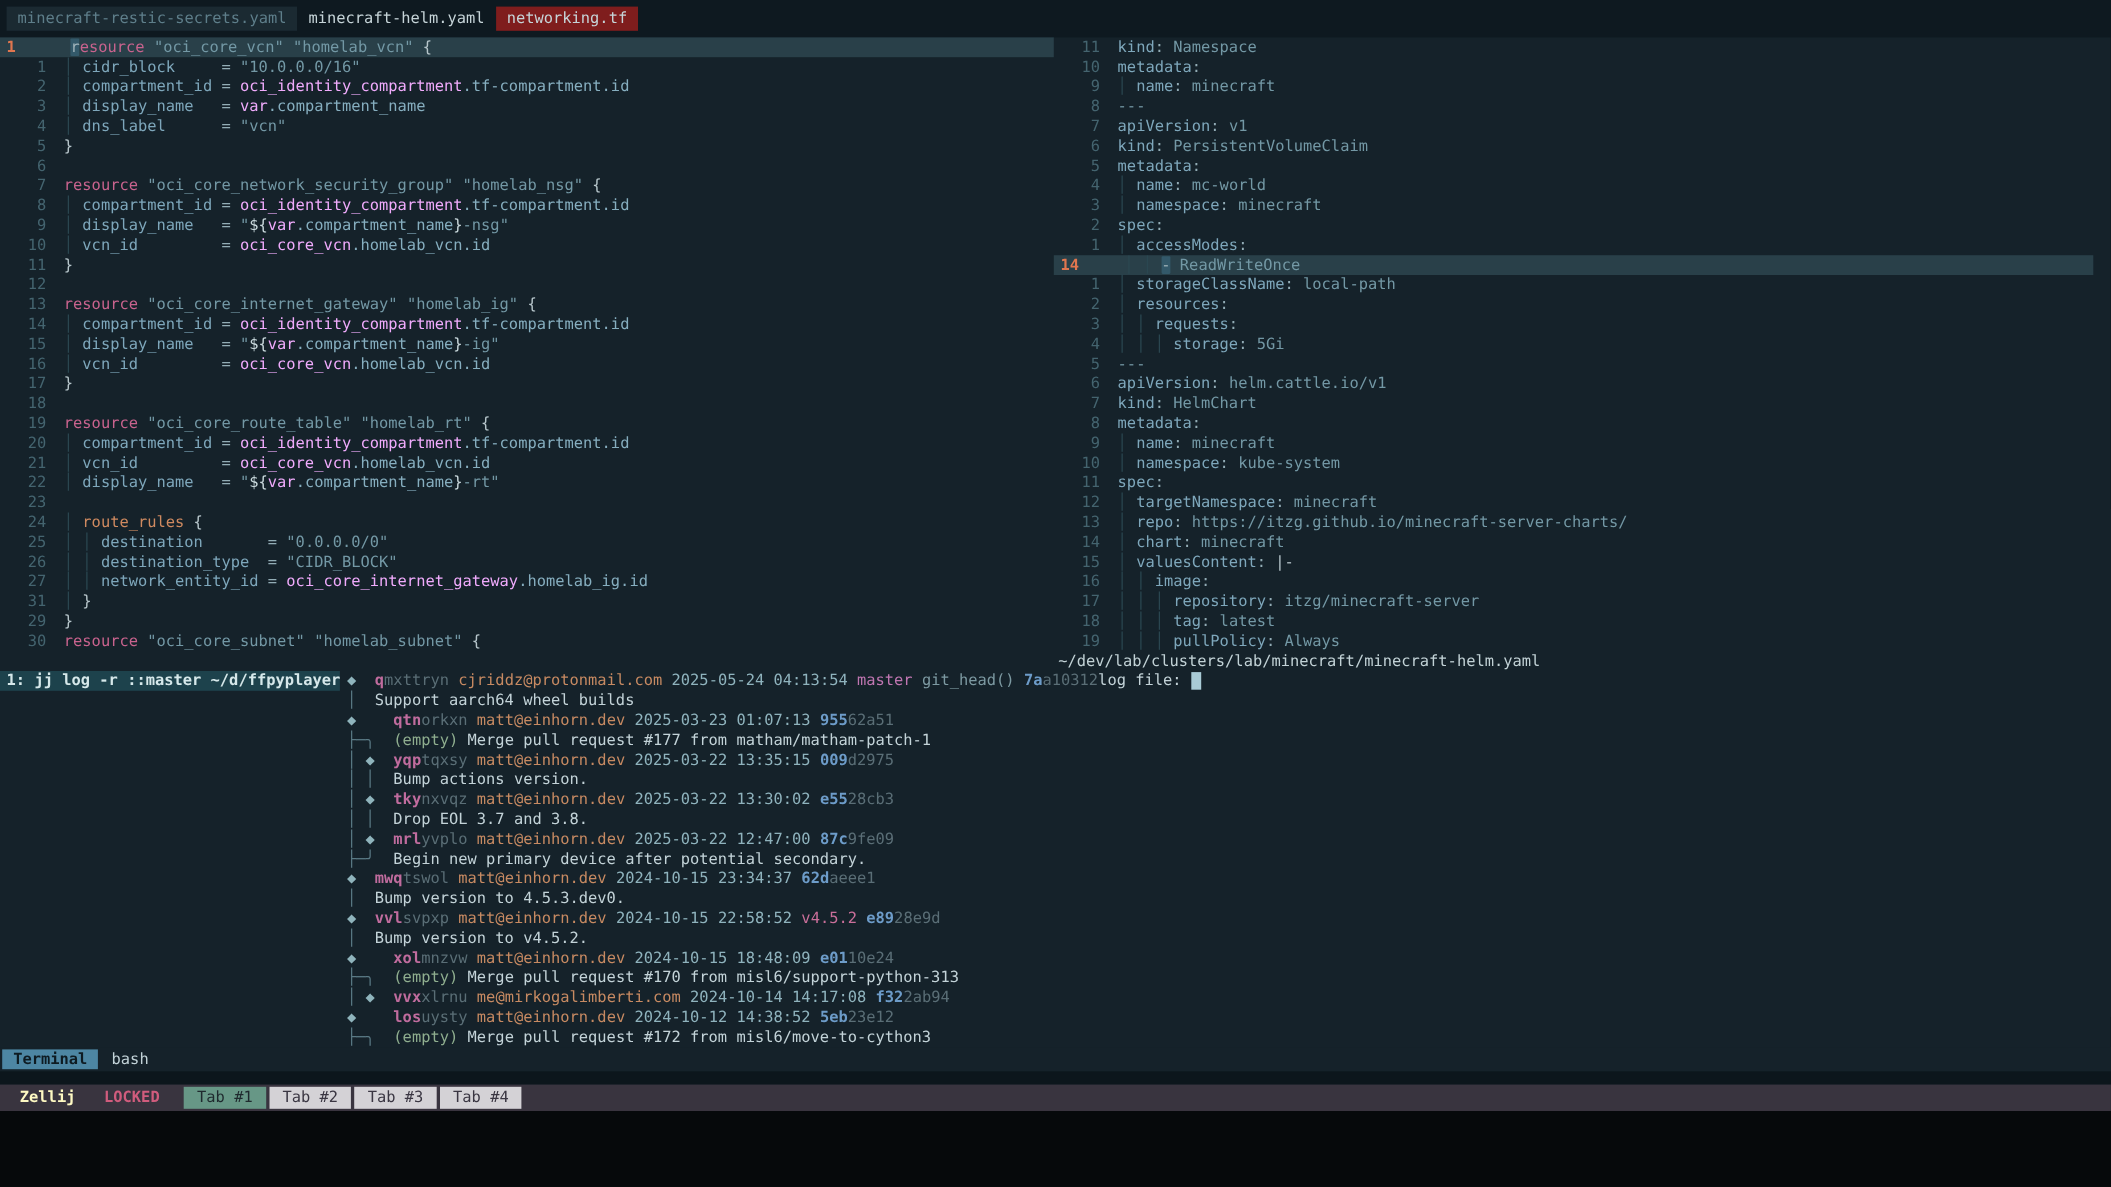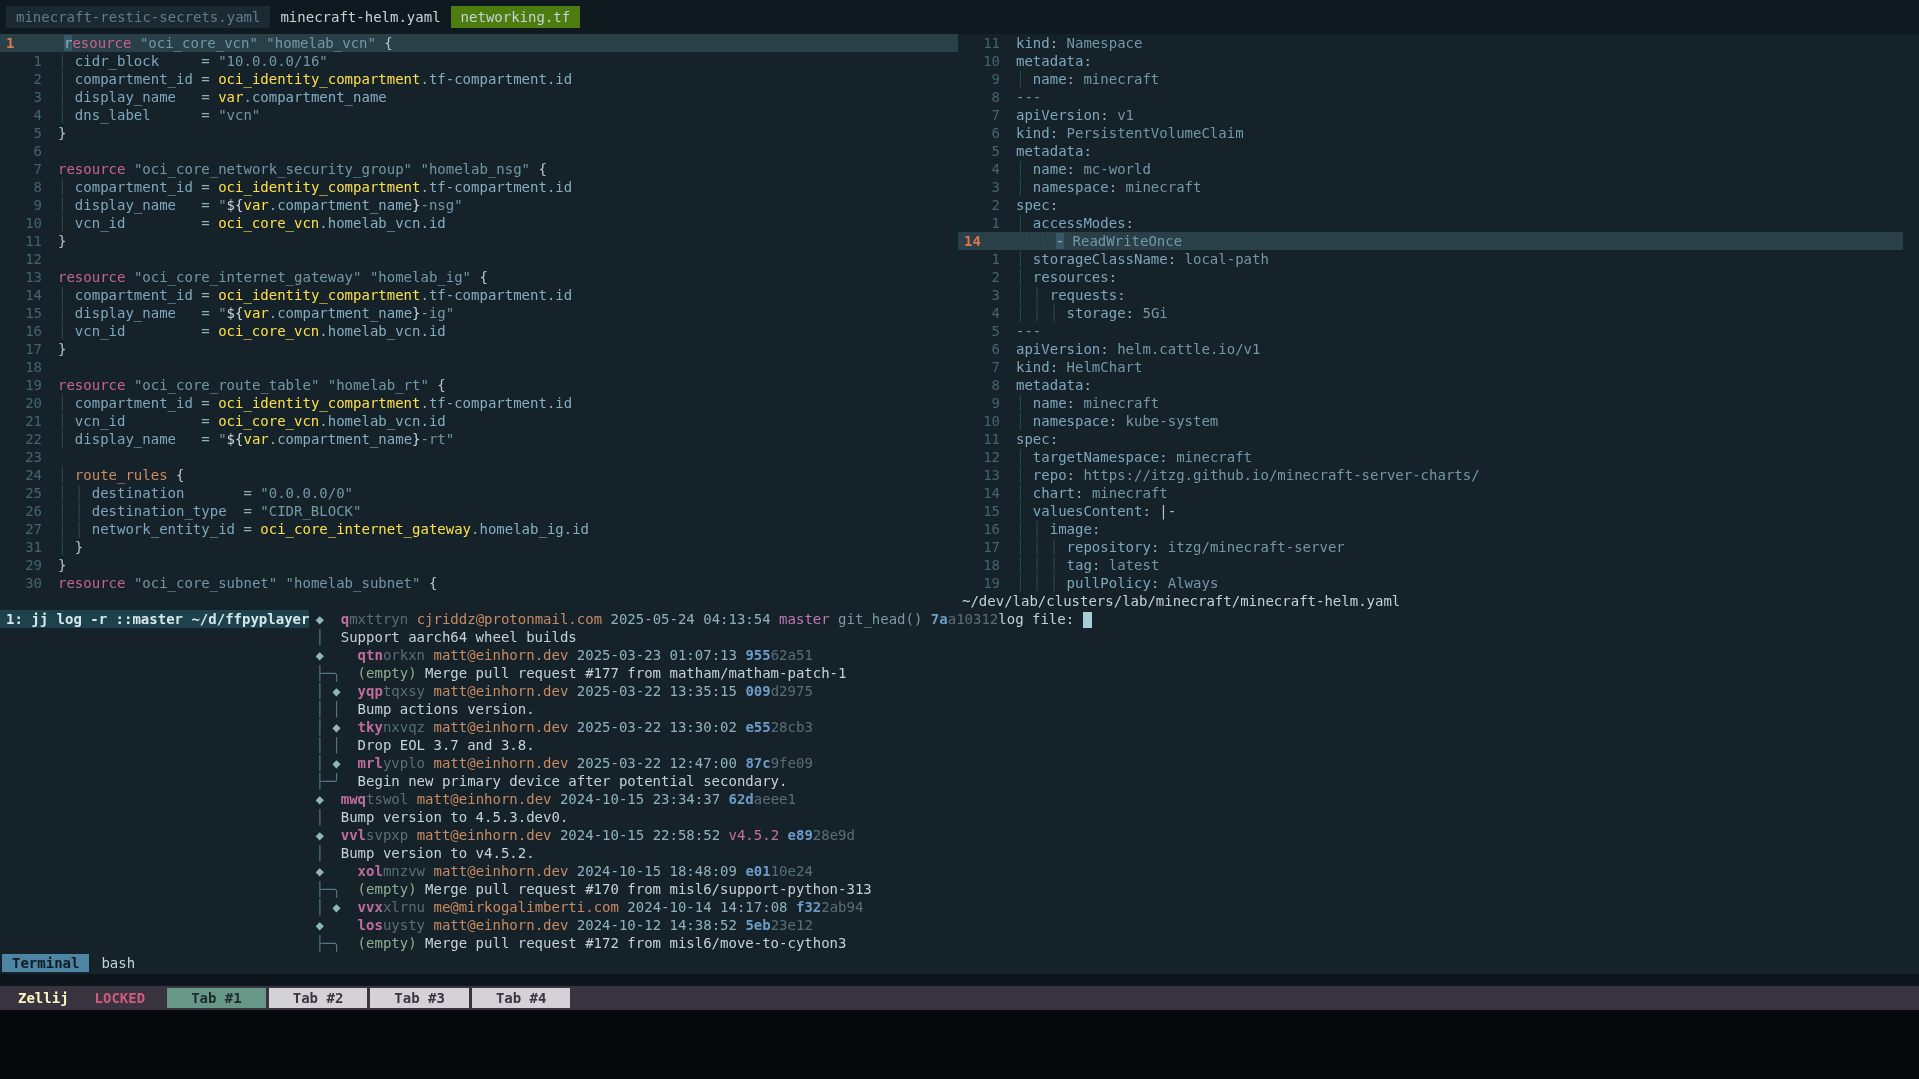--- a/index.html
+++ b/index.html
@@ -8,35 +8,35 @@
     background:#15222a;
     font-family:"DejaVu Sans Mono", monospace;
     font-size:14px;color:#9fb3ba;
     display:flex;flex-direction:column;
   }
   
   .bufferline{height:34px;background:#0e1920;display:flex;align-items:center;padding-left:6px;flex:none;}
   .tab{padding:3px 10px;white-space:pre;}
   .tab.dim{color:#5e7e8a;background:#1b2a32;}
   .tab.on{color:#c6d4d8;}
-  .tab.active{color:#c6d4d8;background:#4d7c0f;}
+  .tab.active{color:#c6d4d8;background:#7f1d1d;}
   
   .editors{display:flex;flex:none;}
   .pane{display:flex;flex-direction:column;}
   .pane-left{width:958px;flex:none;}
   .pane-right{flex:1;padding-right:16px;}
   .row{height:18px;line-height:18px;white-space:pre;display:flex;}
   .cursorline{background:#294049;}
   .gutter{flex:none;width:42px;text-align:right;color:#44646f;margin-right:16px;}
   .curnum{text-align:left;padding-left:6px;color:#e0764f;font-weight:bold;}
   .codetext{white-space:pre;}
   .statusline{height:18px;line-height:18px;color:#c2d2d6;white-space:pre;padding-left:4px;flex:none;}
   
   .sg-k{color:#c9638e}  .sg-s{color:#7398a5}  .sg-p{color:#7ea7bb}
-  .sg-o{color:#93adb6}  .sg-r{color:#fde047}  .sg-f{color:#86aebf}
+  .sg-o{color:#93adb6}  .sg-r{color:#f0abfc}  .sg-f{color:#86aebf}
   .sg-n{color:#cf8a60}  .sg-b{color:#b6c5ca}  .sg-i{color:#c9d8dc}
   .sg-d{color:#7398a5}  .sg-v{color:#7398a5}  .sg-g{color:#2b4852}
   .sg-t{color:#9fb3ba}
   .sg-U{background:#33596a;border-radius:1px}
   .sg-G{color:#5a7a85}  .sg-D{color:#8fb4bc}
   .sg-C{color:#c06c9e;font-weight:bold}  .sg-c{color:#5a6e76}
   .sg-E{color:#c78a62}  .sg-A{color:#8fb3bd}  .sg-B{color:#c076b2}
   .sg-F{color:#7d9aa2}  .sg-I{color:#6d9cc9;font-weight:bold}  .sg-y{color:#5a6e76}
   .sg-x{color:#c3d3d8}  .sg-e{color:#8fae8f}  .sg-T{color:#ca6f9a}
   
@@ -47,21 +47,21 @@
   .blockcursor{display:inline-block;width:9px;height:16px;background:#a9cbd6;vertical-align:middle;}
   
   .panebar{height:22px;display:flex;align-items:center;padding-left:2px;gap:12px;flex:none;background:#15222a;}
   .pane-chip{background:#4d86a3;color:#0e1b22;font-weight:bold;padding:1px 10px;}
   .pane-shell{color:#c3d3d8;}
   .midgap{height:12px;background:#0c161c;flex:none;}
   
   .statusbar{height:24px;background:#39343f;display:flex;align-items:center;flex:none;}
   .sb-app{color:#fef9c3;font-weight:bold;margin-left:18px;}
   .sb-mode{color:#d15c7d;font-weight:bold;margin-left:26px;margin-right:22px;}
-  .ztab{padding:2px 24px;font-weight:bold;margin-right:3px;background:#d4d2d6;color:#3a3642;}
+  .ztab{padding:2px 12px;font-weight:normal;margin-right:3px;background:#d4d2d6;color:#3a3642;}
   .ztab.active{background:#679786;color:#1f2a2e;}
   .bottomstrip{flex:1;background:#06090b;}
 </style>
 </head>
 <body>
 
 <div class="screen">
 
   <div class="bufferline">
       <span class="tab dim">minecraft-restic-secrets.yaml</span>

